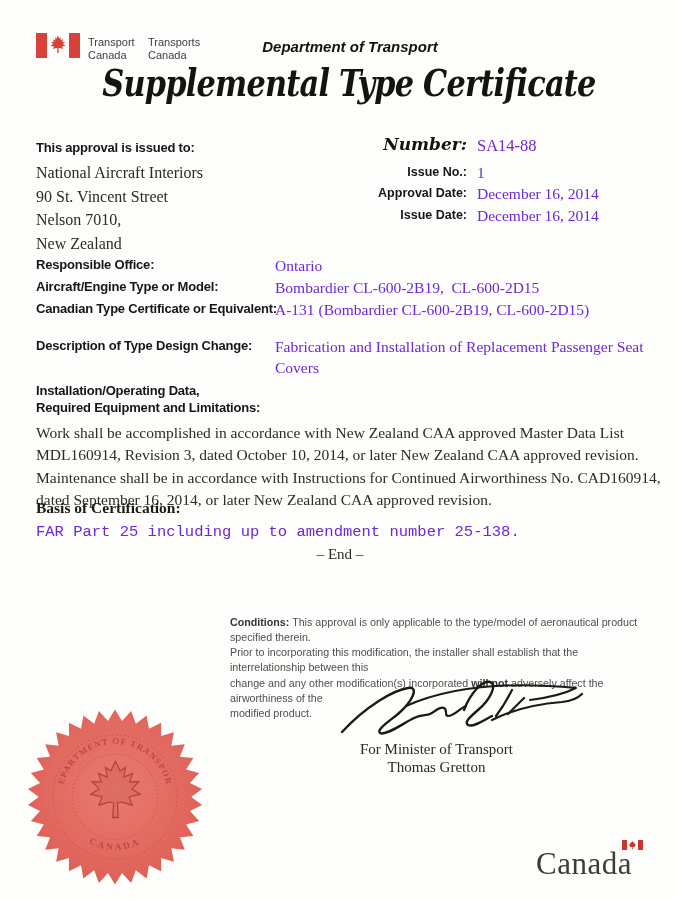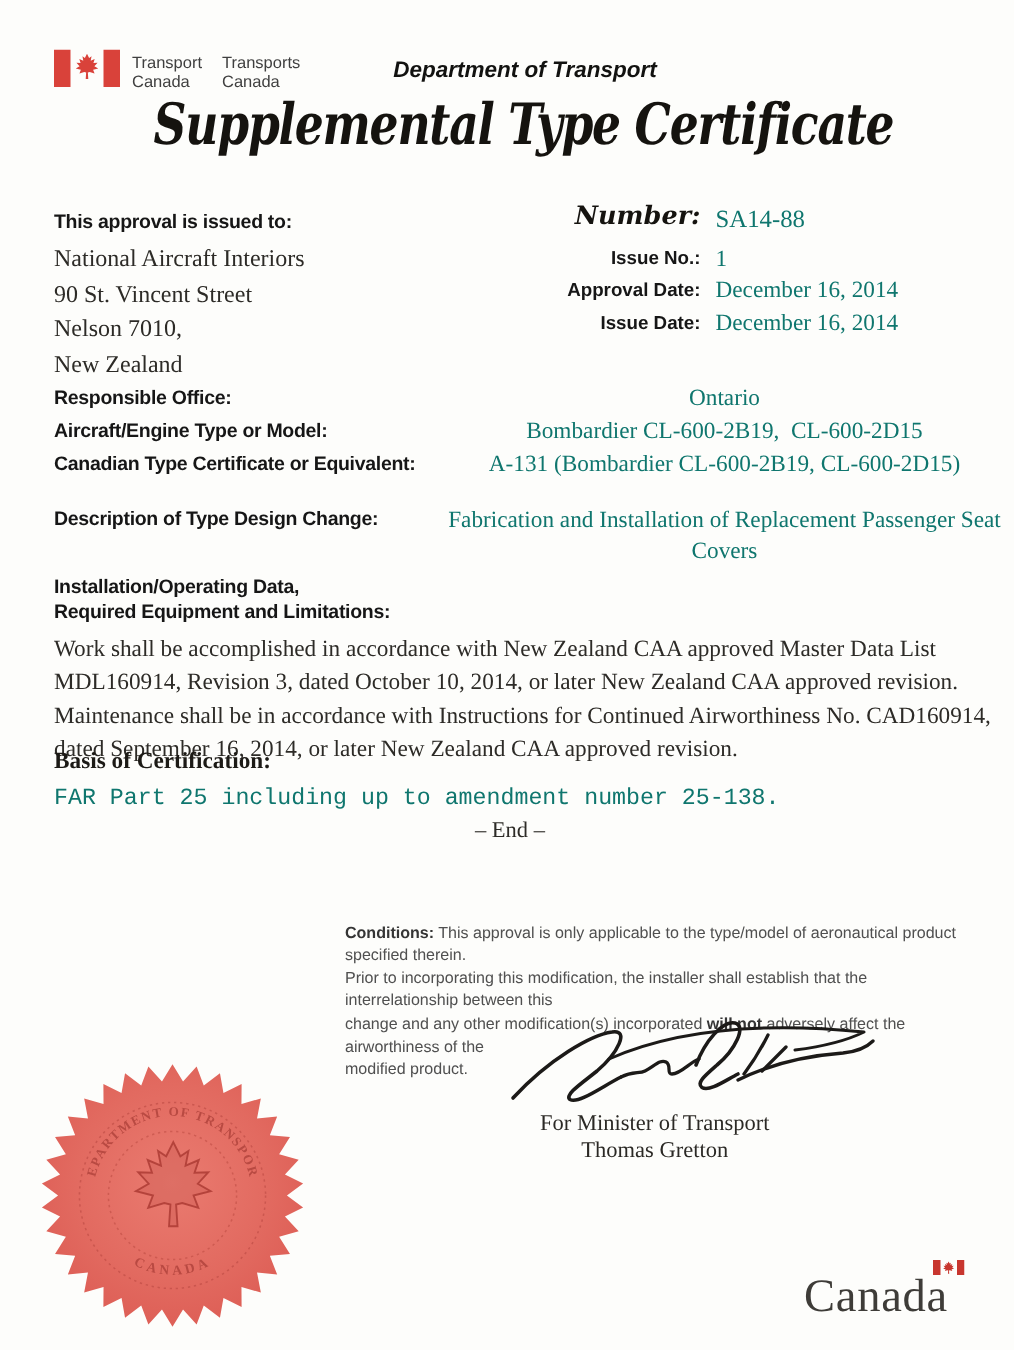--- a/index.html
+++ b/index.html
@@ -17,21 +17,21 @@
     font:italic 700 15px "Liberation Sans",sans-serif;color:#121210;
   }
   .cert-title{
     position:absolute;left:22px;top:60px;width:654px;text-align:center;
     font:italic 700 38px "DejaVu Serif",serif;color:#15130f;
     letter-spacing:-1px;transform:scaleX(.8);transform-origin:50% 50%;
   }
 
   
   .lbl-sans{font:700 13px/16px "Liberation Sans",sans-serif;color:#161616;letter-spacing:-.2px;}
-  .val-serif{font:15.5px/21px "Liberation Serif",serif;color:#0f766e;white-space:pre-line;text-align:center;}
+  .val-serif{font:15.5px/21px "Liberation Serif",serif;color:#6d28d9;white-space:pre-line;}
 
   .issued-label{position:absolute;left:36px;top:140px;}
   .address{position:absolute;left:36px;top:161px;font-size:16px;line-height:23.5px;}
 
   .num-label{position:absolute;right:209px;top:134px;font:italic 700 17px "DejaVu Serif",serif;color:#15130f;}
   .num-value{position:absolute;left:477px;top:135px;font-size:16.5px;}
   .meta-lbl{position:absolute;right:209px;text-align:left;font:700 12.5px "Liberation Sans",sans-serif;color:#161616;}
   .meta-val{position:absolute;left:477px;}
 
   .det-lbl{position:absolute;left:36px;}

